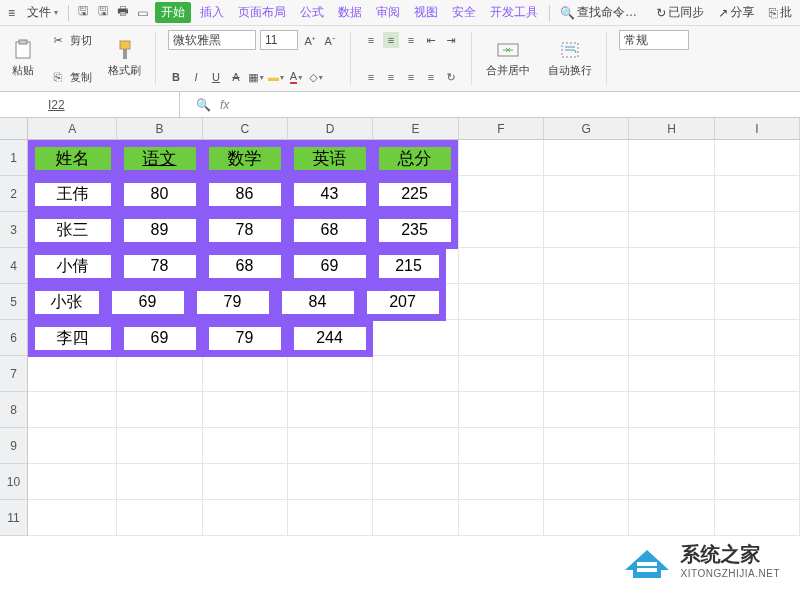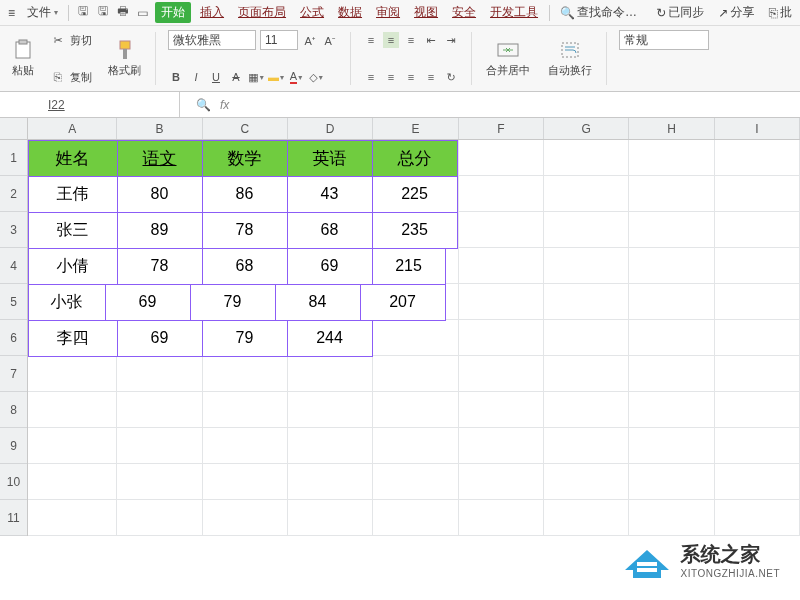--- a/index.html
+++ b/index.html
@@ -3,21 +3,21 @@
 <meta charset="utf-8">
 <style>
 * { margin: 0; padding: 0; box-sizing: border-box; font-family: "Microsoft YaHei", sans-serif; }
 body { background: #fff; width: 800px; height: 600px; overflow: hidden; position: relative; }
 
 
 .menubar { height: 26px; background: #f7f7f7; border-bottom: 1px solid #ddd; display: flex; align-items: center; font-size: 12px; color: #444; padding: 0 4px; gap: 4px; }
 .menubar .menu-btn { padding: 2px 4px; display: flex; align-items: center; gap: 2px; }
 .menubar .sep { width: 1px; height: 16px; background: #ccc; margin: 0 2px; }
 .tab-active { background: #3cb043; color: #fff; padding: 2px 6px; border-radius: 2px; }
-.tab { padding: 2px 5px; color: #7f1d1d; text-decoration: underline; }
+.tab { padding: 2px 5px; color: #8b5cf6; }
 .menubar-right { margin-left: auto; display: flex; align-items: center; gap: 6px; }
 
 
 .ribbon { height: 66px; background: #f7f7f7; border-bottom: 1px solid #c8c8c8; display: flex; align-items: stretch; padding: 4px 6px; gap: 6px; font-size: 11px; color: #444; }
 .ribbon-group { display: flex; flex-direction: column; justify-content: space-between; padding: 0 4px; }
 .ribbon .vsep { width: 1px; background: #ddd; margin: 2px 2px; }
 .big-btn { display: flex; flex-direction: column; align-items: center; justify-content: center; gap: 2px; padding: 2px 6px; }
 .big-btn .ico { width: 22px; height: 22px; display: flex; align-items: center; justify-content: center; }
 .small-row { display: flex; align-items: center; gap: 4px; height: 20px; }
 .sel { border: 1px solid #bbb; background: #fff; height: 20px; display: flex; align-items: center; padding: 0 4px; font-size: 12px; }
@@ -39,21 +39,21 @@
 .col-h { border-right: 1px solid #d4d6d8; display: flex; align-items: center; justify-content: center; }
 .row-headers { position: absolute; left: 0; top: 22px; width: 28px; background: #eef0f1; border-right: 1px solid #c8c8c8; font-size: 12px; color: #555; }
 .row-h { height: 36px; border-bottom: 1px solid #d4d6d8; display: flex; align-items: center; justify-content: center; }
 .cells { margin-left: 28px; position: relative; }
 .cell-row { display: flex; height: 36px; }
 .cell { border-right: 1px solid #e3e5e7; border-bottom: 1px solid #e3e5e7; display: flex; align-items: center; justify-content: center; font-size: 15px; background: #fff; }
 
 
 .data-table { position: absolute; left: 0; top: 0; }
 .dt-row { display: flex; height: 36px; }
-.dt-cell { border: 1px solid #8b5cf6; display: flex; align-items: center; justify-content: center; font-size: 16px; background: #fff; margin: -0.5px; }
+.dt-cell { border: 7px solid #8b5cf6; display: flex; align-items: center; justify-content: center; font-size: 16px; background: #fff; margin: -0.5px; }
 .dt-head { background: #70cc3f; font-size: 17px; }
 
 
 .watermark { position: absolute; right: 20px; bottom: 20px; display: flex; align-items: center; gap: 8px; opacity: 0.92; }
 .wm-icon { width: 52px; height: 40px; }
 .wm-text { display: flex; flex-direction: column; }
 .wm-text .t1 { font-size: 20px; font-weight: bold; color: #222; }
 .wm-text .t2 { font-size: 10px; color: #555; letter-spacing: 0.5px; }
 
 svg { display: block; }
@@ -197,21 +197,21 @@
     <span class="ico">
         <svg width="22" height="18">
           <rect x="3" y="2" width="16" height="14" fill="none" stroke="#888" stroke-dasharray="2"></rect>
           <path d="M6 6 H16 M6 9 H14 M14 9 Q17 9 17 12" fill="none" stroke="#59b"></path>
         </svg>
       </span>
     <span>自动换行</span>
   </div>
   <div class="vsep"></div>
   <div class="ribbon-group">
-    <div class="sel" style="width:90px">
+    <div class="sel" style="width:70px">
         <span>常规</span>
       </div>
   </div>
 </div>
 
 <div class="formula-bar">
   <div class="name-box">I22</div>
   <div class="fx-area">
     <span class="ico-sm">🔍</span>
     <span class="fx">fx</span>

